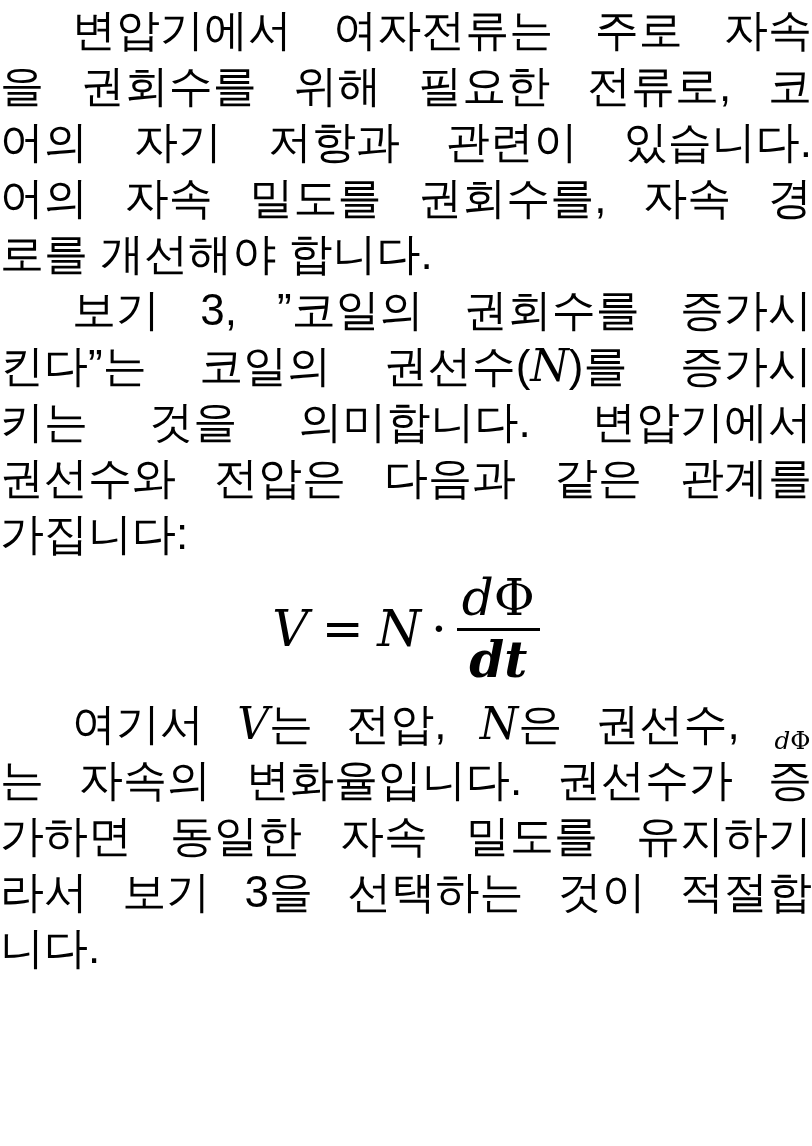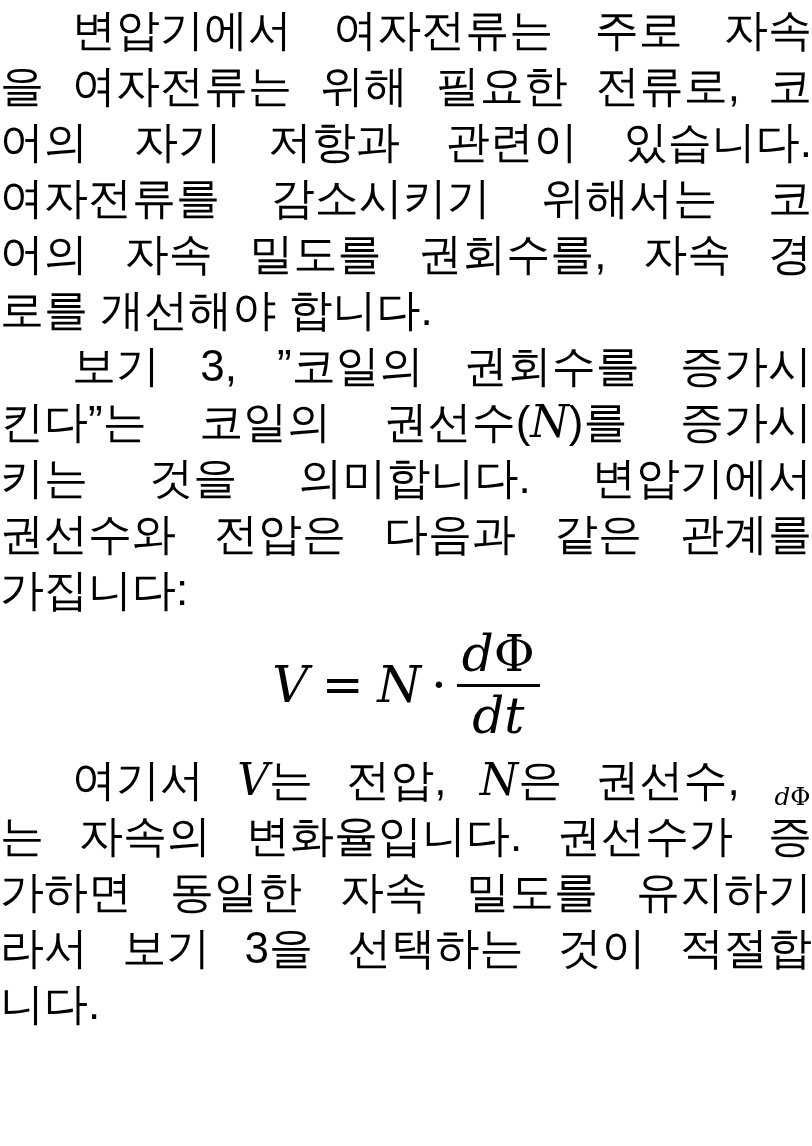--- a/index.html
+++ b/index.html
@@ -74,32 +74,31 @@
   .dfrac {
     display: inline-flex;
     flex-direction: column;
     align-items: center;
     line-height: 1.12;
   }
   .dfrac .num {
     border-bottom: 3px solid #000000;
     padding: 0 0.1em 0.03em;
   }
-  .dfrac .den { padding-top: 0.03em; }
+  .dfrac .den { padding-top: 0.03em; font-weight: bold; }
 </style>
 </head>
 <body>
 
 <div class="page">
   <div id="content">
       <div class="para">
         <div class="line"><span class="indent"></span><span>변압기에서 여자전류는 주로 자속</span></div>
-        <div class="line"><span>을 여자전류는 위해 필요한 전류로, 코</span></div>
+        <div class="line"><span>을 권회수를 위해 필요한 전류로, 코</span></div>
         <div class="line"><span>어의 자기 저항과 관련이 있습니다.</span></div>
-        <div class="line"><span>여자전류를 감소시키기 위해서는 코</span></div>
         <div class="line"><span>어의 자속 밀도를 권회수를, 자속 경</span></div>
         <div class="line last"><span>로를 개선해야 합니다.</span></div>
       </div>
       <div class="para">
         <div class="line"><span class="indent"></span><span>보기 3, ”코일의 권회수를 증가시</span></div>
         <div class="line"><span>킨다”는 코일의 권선수(</span><span class="mi">N</span><span>)를 증가시</span></div>
         <div class="line"><span>키는 것을 의미합니다. 변압기에서</span></div>
         <div class="line"><span>권선수와 전압은 다음과 같은 관계를</span></div>
         <div class="line last"><span>가집니다:</span></div>
       </div>

